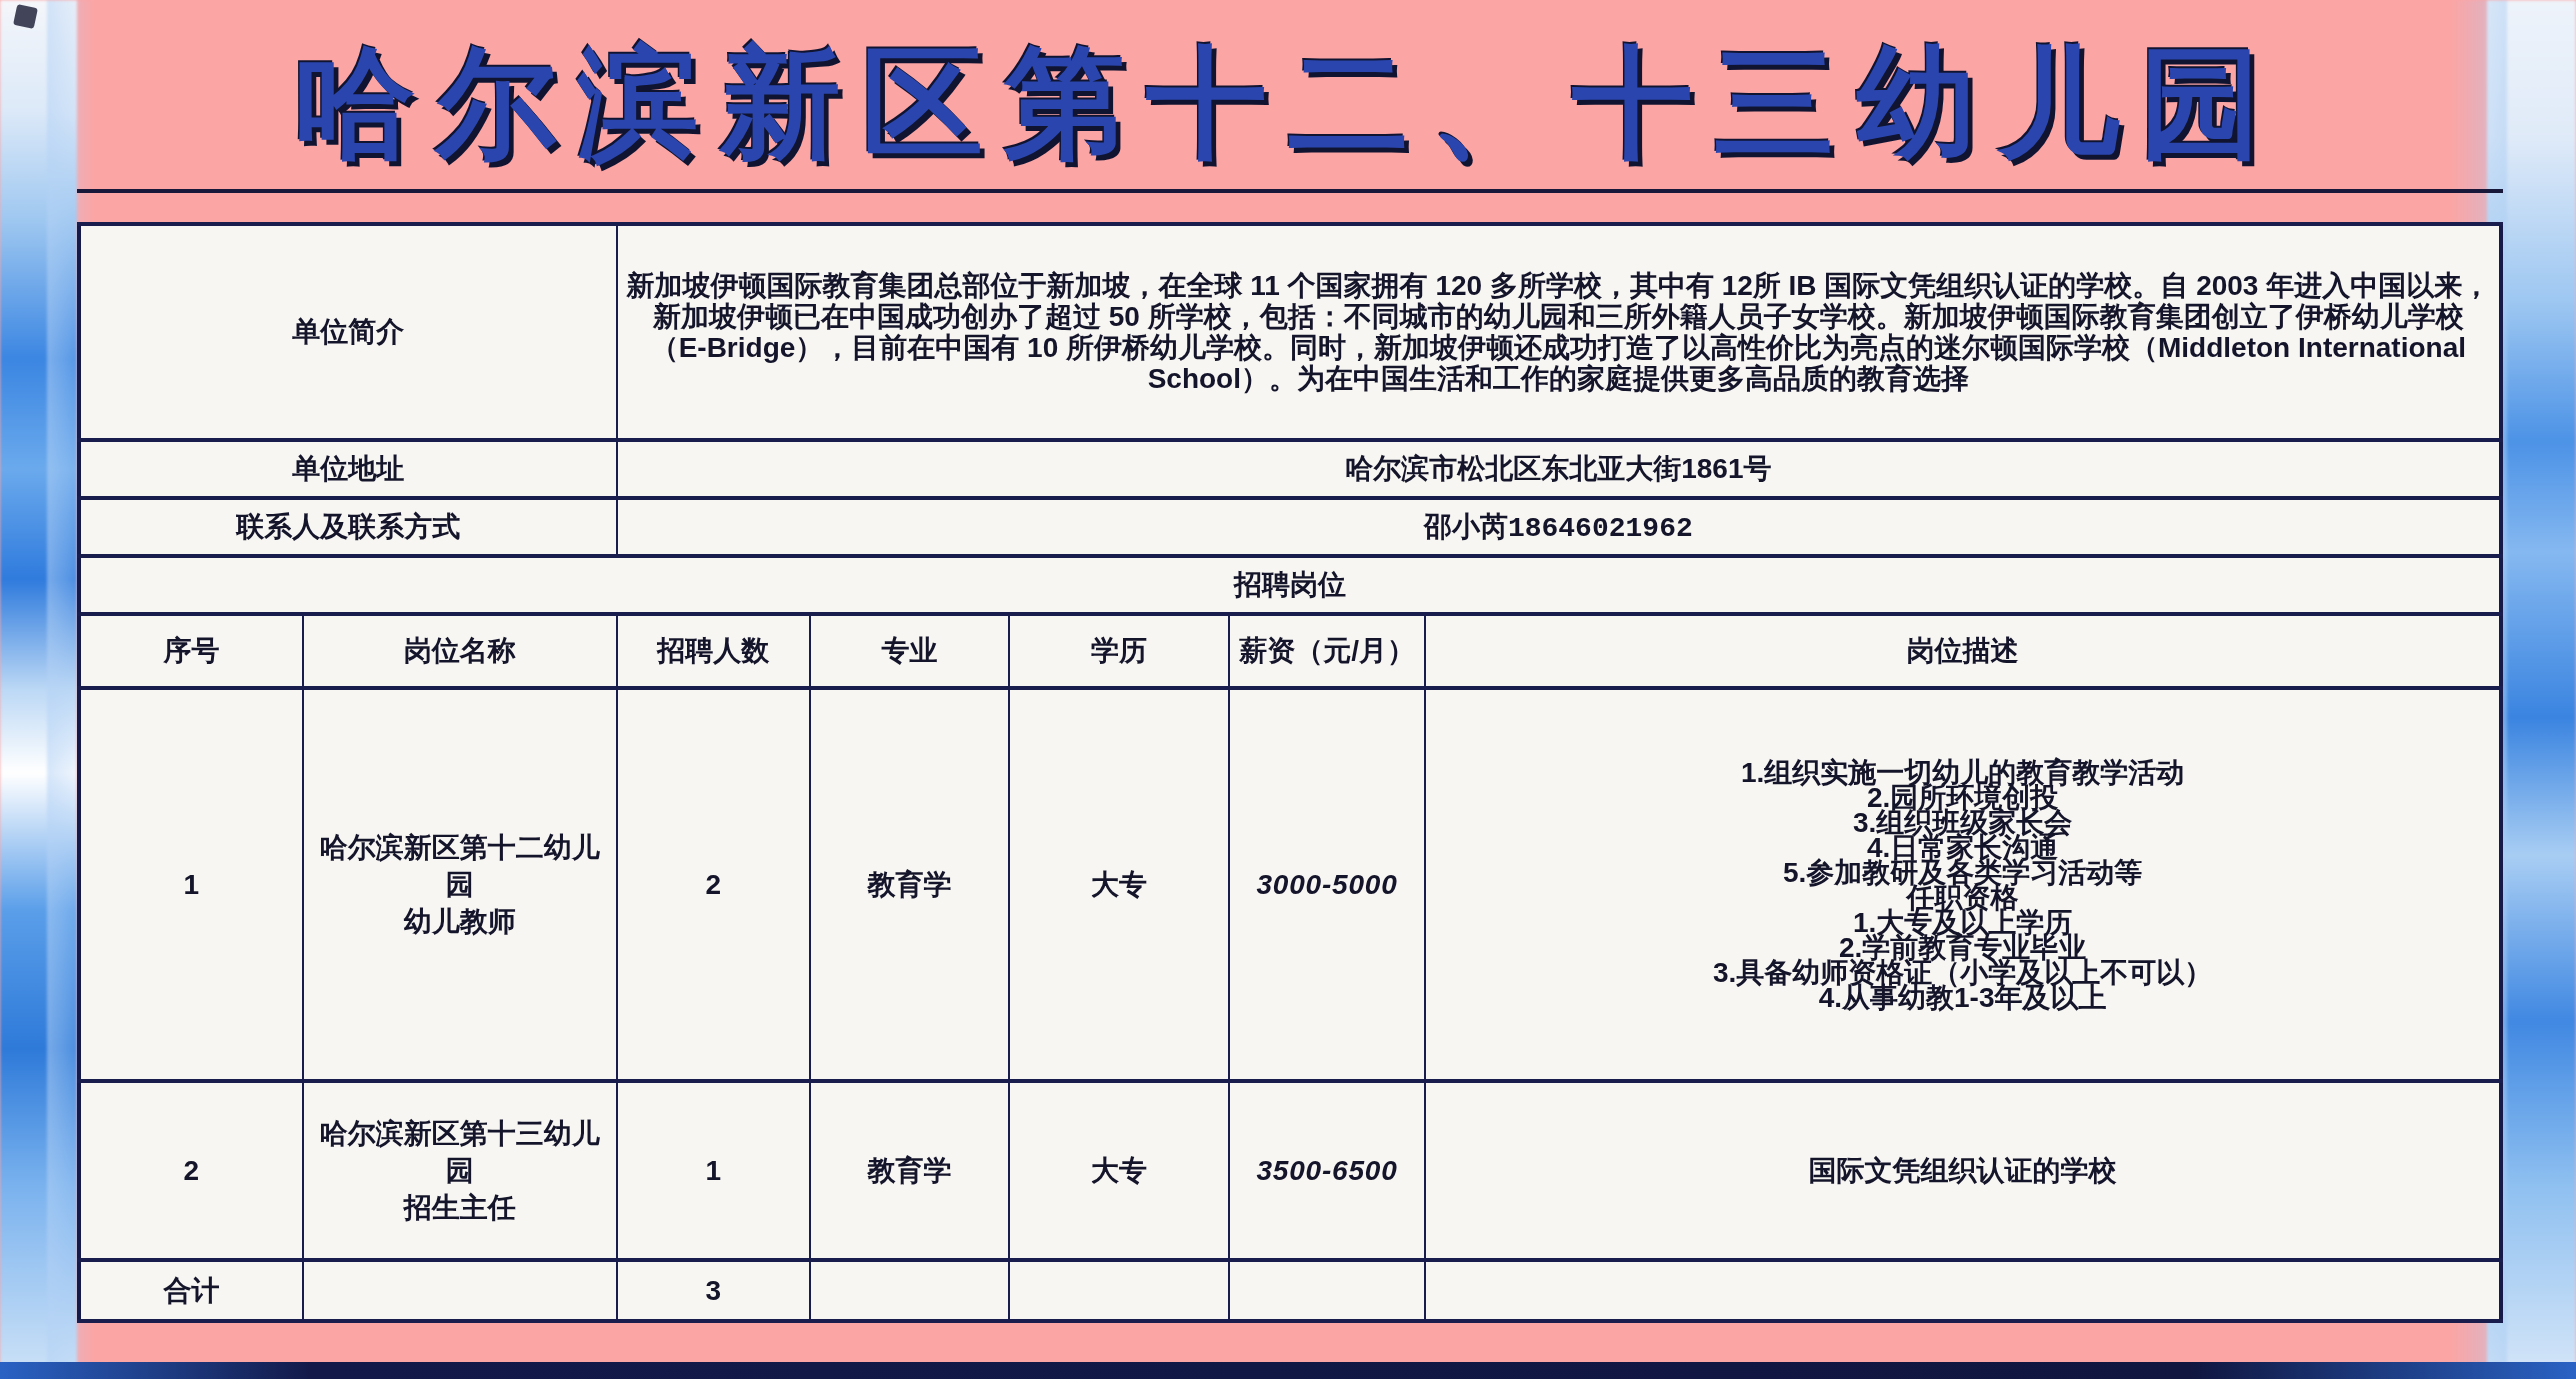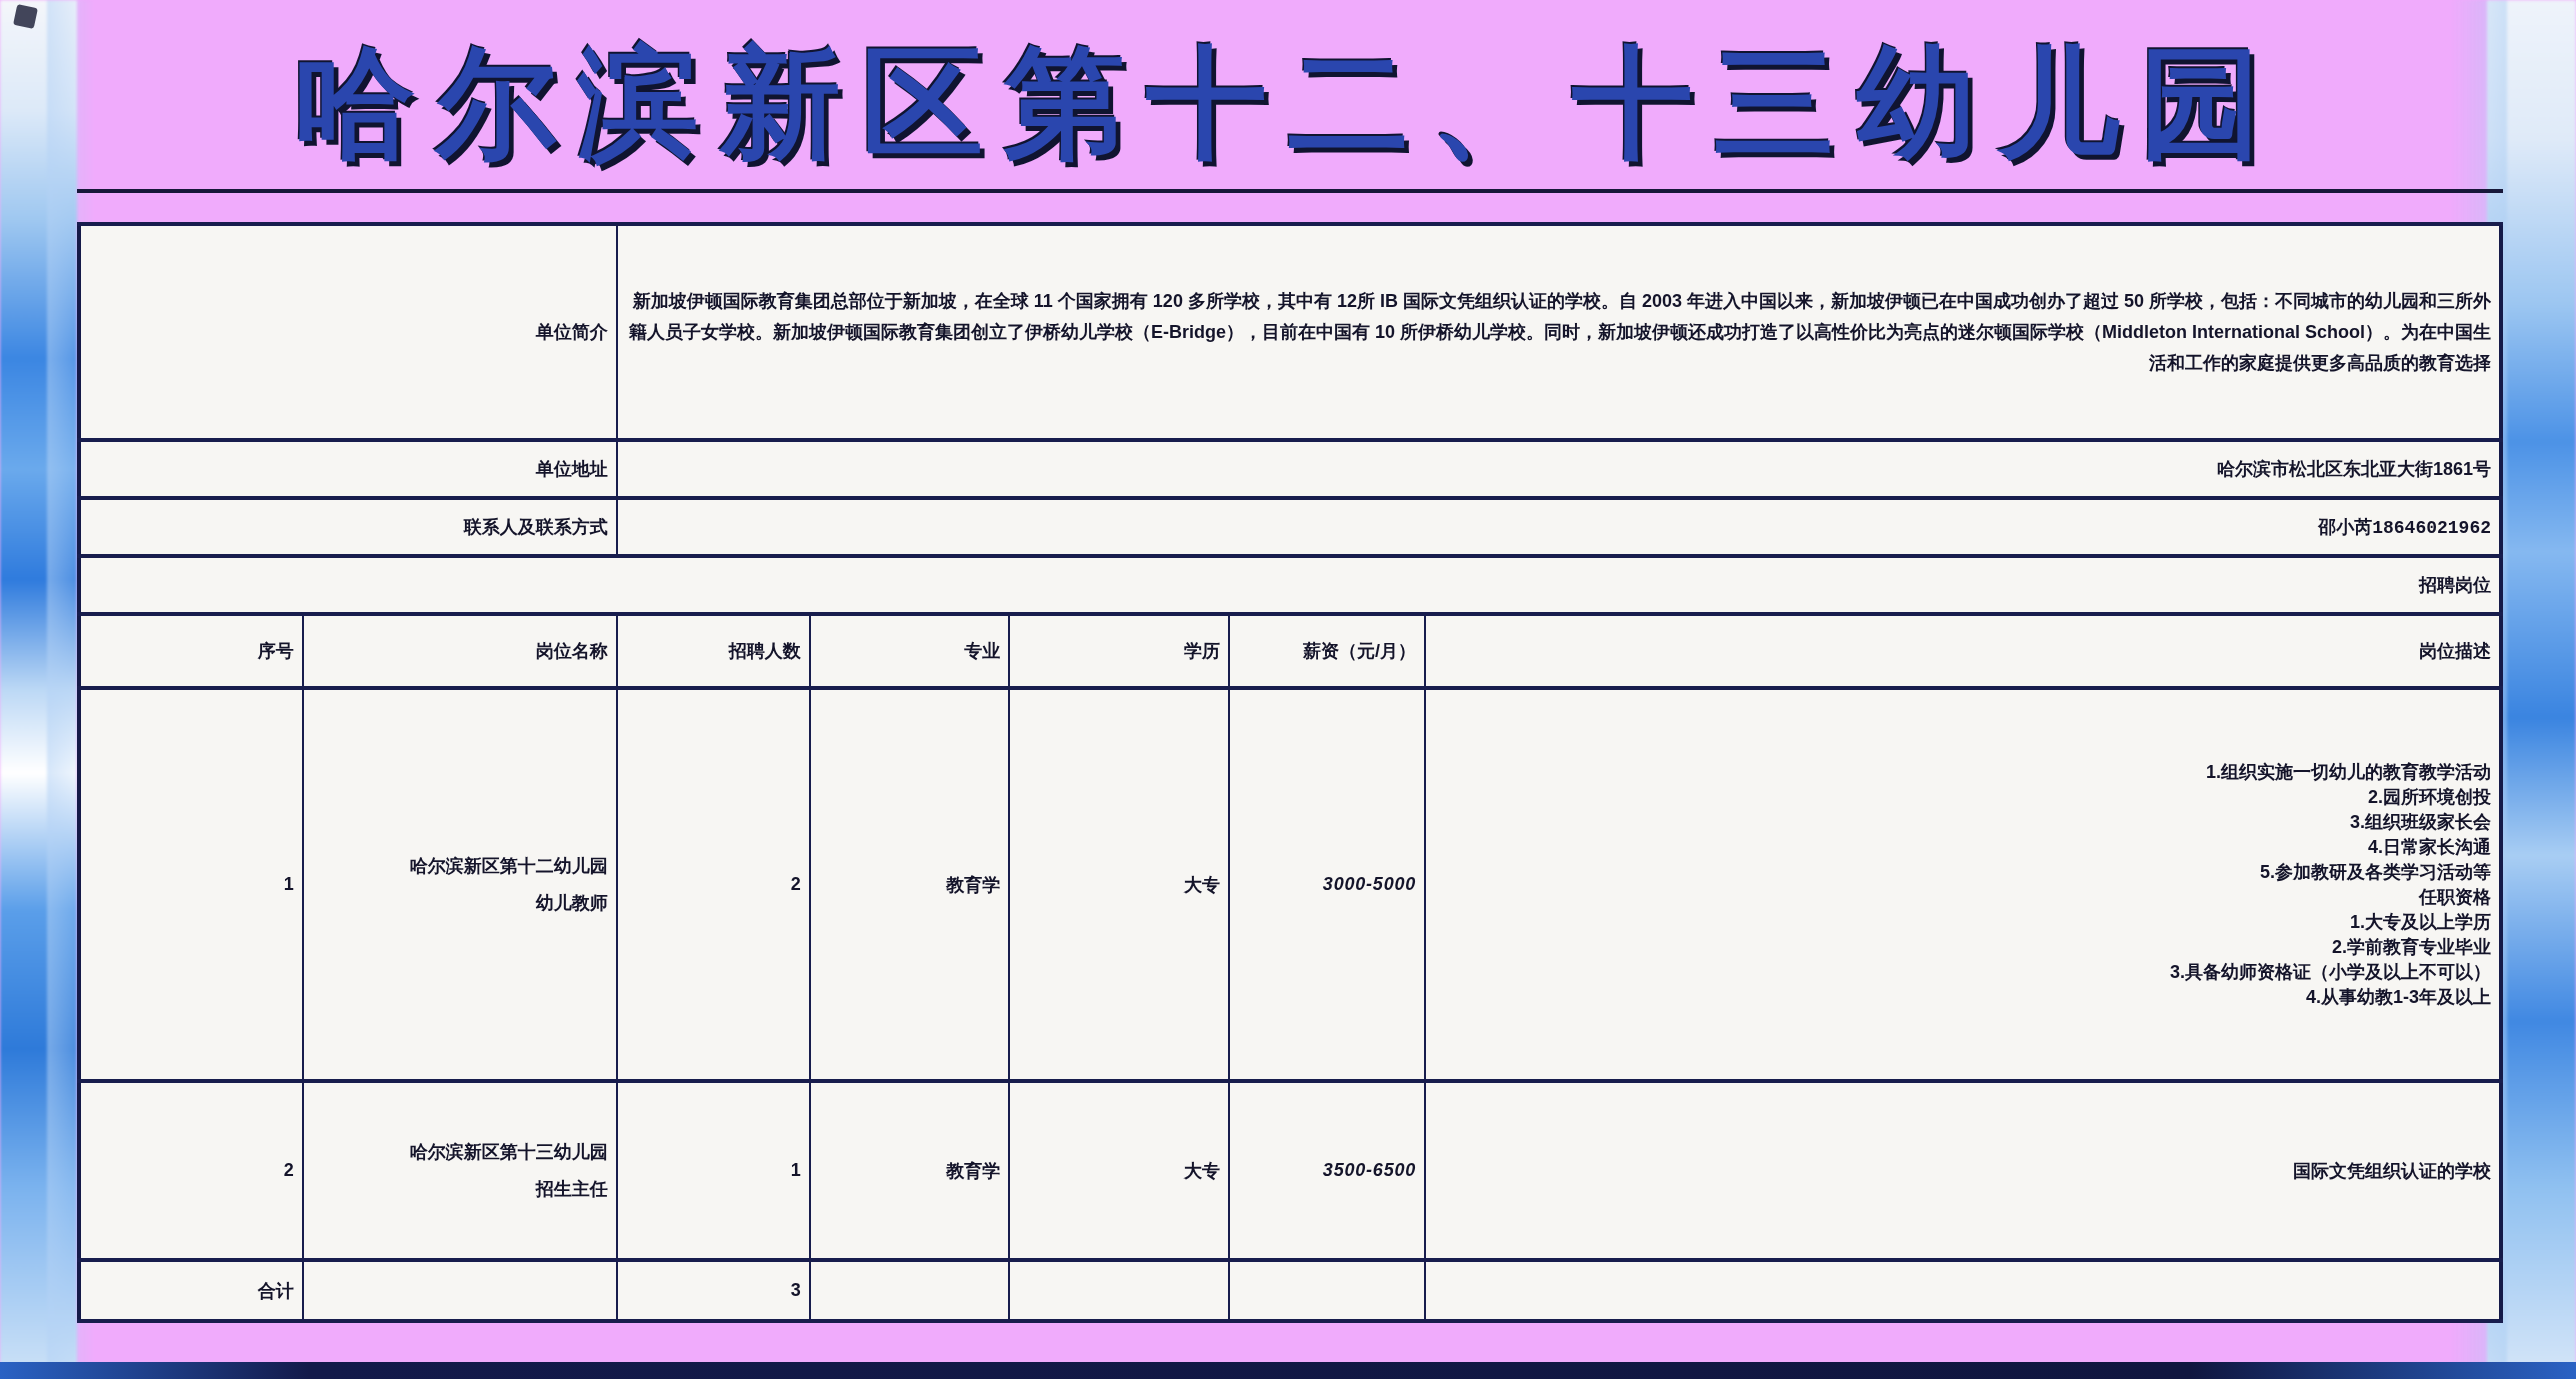--- a/index.html
+++ b/index.html
@@ -1,21 +1,21 @@
 <!DOCTYPE html>
 <html style="font-size:13px"><head>
 <meta charset="utf-8">
 <style>
   html, body { margin: 0; padding: 0; background: #0c1030; }
   .screen {
     position: relative;
     width: 2576px;
     height: 1380px;
     overflow: hidden;
-    background: #f0abfc;
+    background: #fca5a5;
     font-family: "Liberation Sans", "DejaVu Sans", sans-serif;
     color: #14142a;
   }
   
   .streak-left {
     position: absolute; left: 0; top: 0; width: 77px; height: 100%;
     background:
       linear-gradient(180deg,
         #f4f6fa 0%, #dce9f8 8%, #9ec7f0 16%, #3b86e2 26%, #6aa9ec 34%,
         #2f7bdd 42%, #bcd8f5 50%, #ffffff 56%, #5a9ee9 66%, #2e7ad9 76%,
@@ -68,22 +68,22 @@
   .main-table {
     position: absolute; top: 222px; left: 77px; width: 2426px;
     border-collapse: collapse; table-layout: fixed;
     border: 4.8px solid #151a48;
     background: #f7f6f3;
   }
   .main-table td {
     border: 2.4px solid #181d4d;
     border-top-width: 4px; border-bottom-width: 4px;
     font-weight: bold;
-    font-size: 18px;
-    text-align: right;
+    font-size: 28px;
+    text-align: center;
     vertical-align: middle;
     color: #14142a;
     padding: 3.2px 8px;
     overflow: hidden;
   }
   .r-intro   { height: 216px; }
   .r-addr    { height: 58px; }
   .r-contact { height: 58px; font-family: Liberation Mono, monospace; }
   .r-section { height: 58px; }
   .r-head    { height: 74px; }

